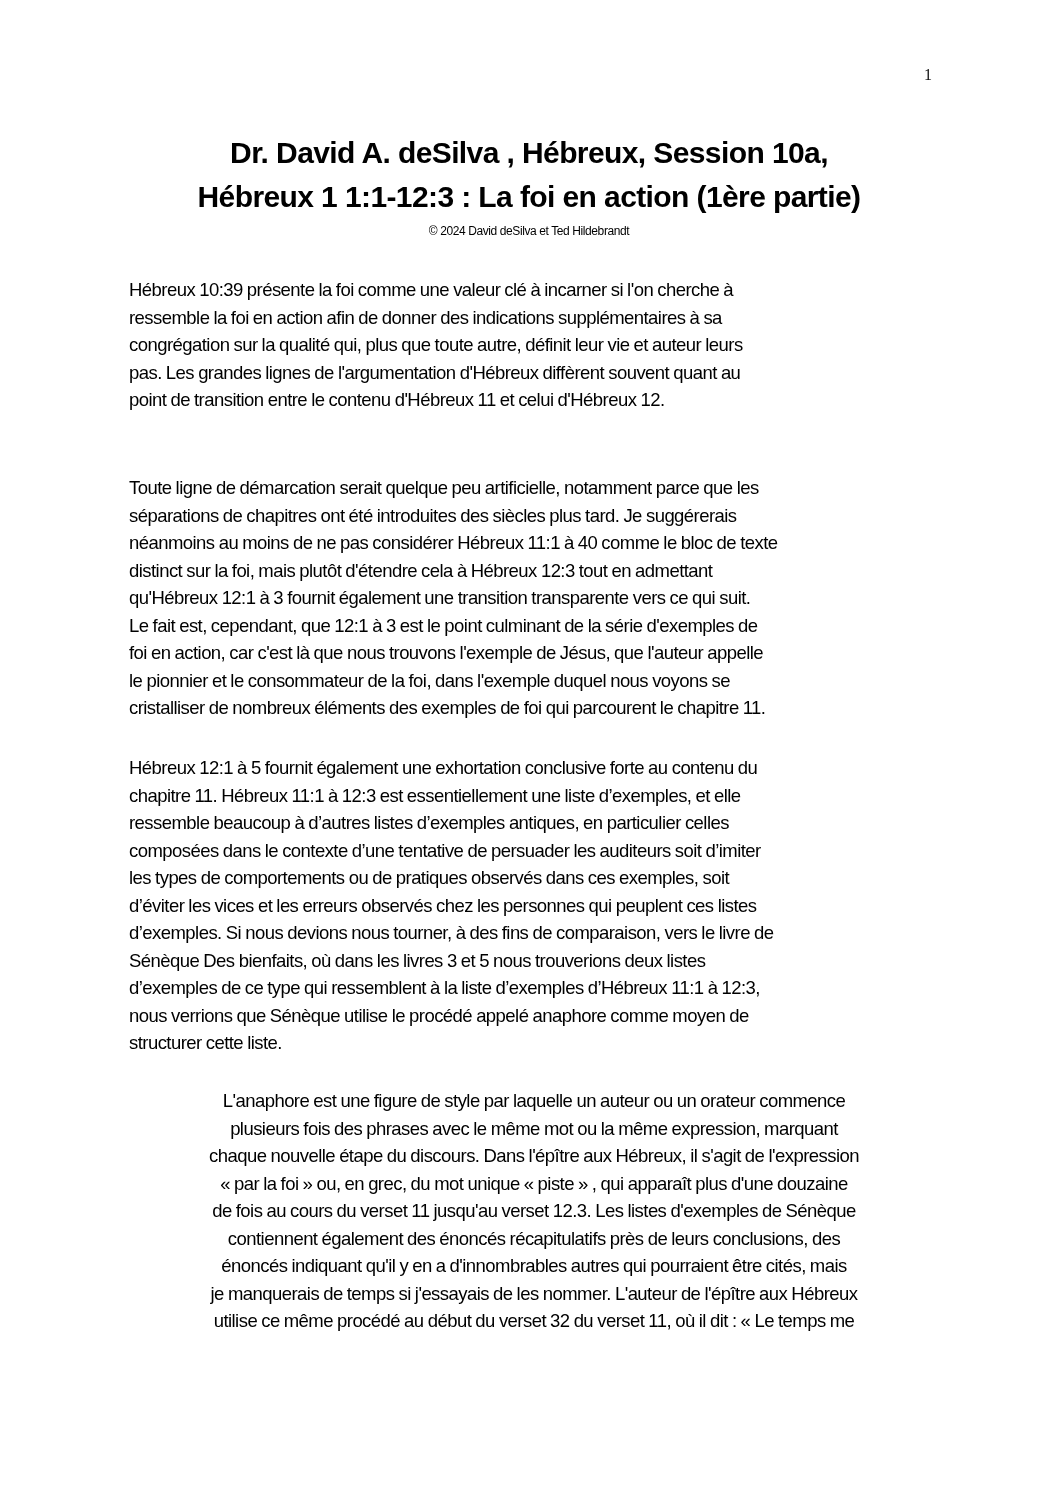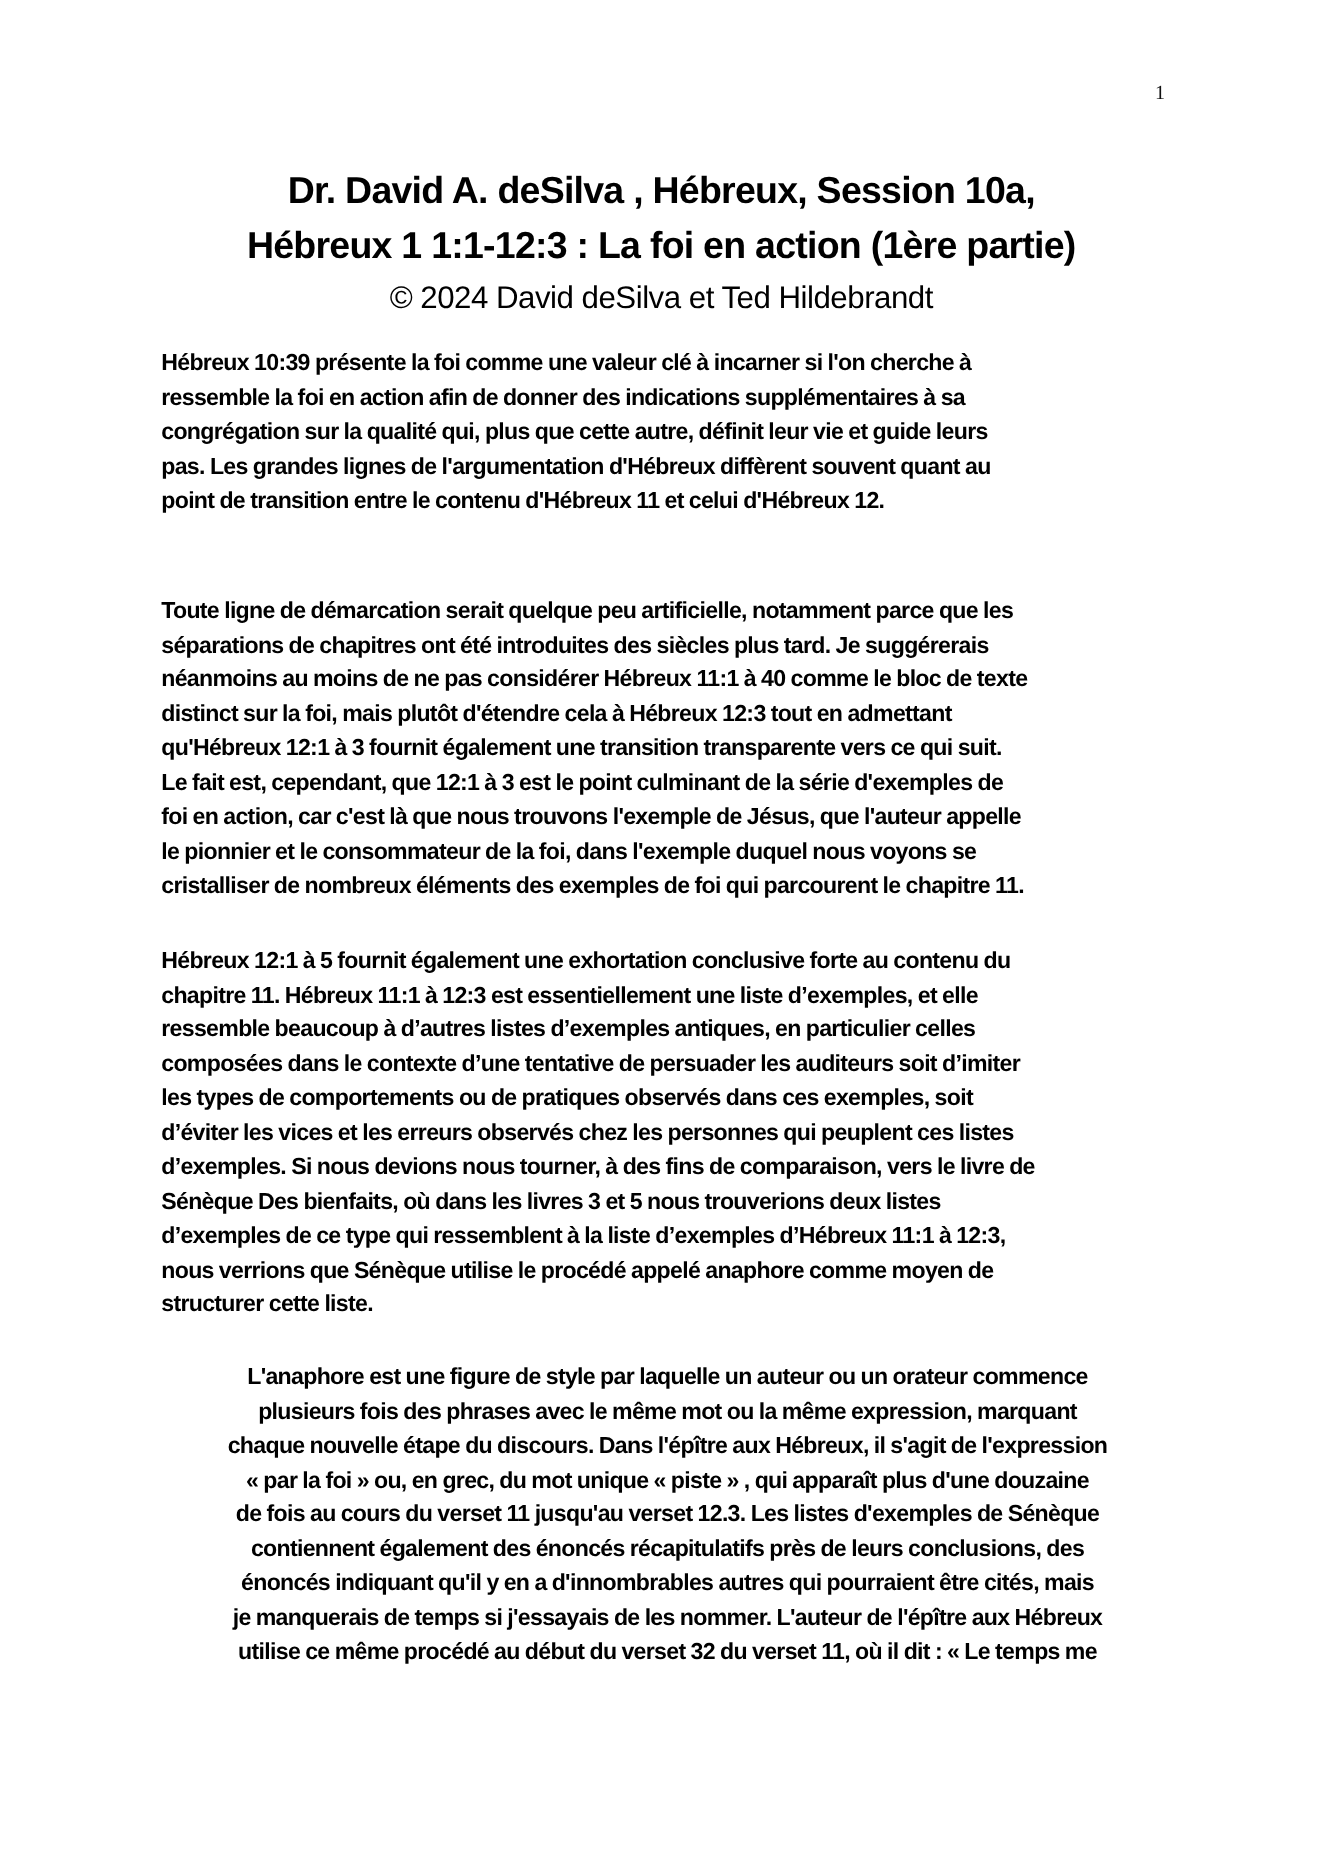--- a/index.html
+++ b/index.html
@@ -11,23 +11,23 @@
   }
   .title {
     position: absolute; left: 0; width: 1058px; text-align: center;
     font-family: "Liberation Sans", sans-serif; font-weight: bold;
     font-size: 30px; letter-spacing: -0.6px; color: #000;
   }
   .title.l1 { top: 136px; }
   .title.l2 { top: 180px; }
   .copyright {
     position: absolute; left: 0; width: 1058px; top: 224px; text-align: center;
-    font-family: "Liberation Sans", sans-serif; font-size: 25px; letter-spacing: -0.4px; color: #000;
+    font-family: "Liberation Sans", sans-serif; font-size: 12px; letter-spacing: -0.4px; color: #000;
   }
-  .para { position: absolute; left: 129px; width: 810px; font-weight: bold; }
+  .para { position: absolute; left: 129px; width: 810px; }
   .line {
     height: 27.5px; line-height: 27.5px; white-space: nowrap;
     font-family: "Liberation Sans", sans-serif; font-size: 18.5px;
     letter-spacing: -0.55px; word-spacing: -0.5px; color: #000;
   }
   .p1 { top: 276px; }
   .p2 { top: 474px; }
   .p3 { top: 754px; }
   .p4 { top: 1087px; text-align: center; }
 </style>
@@ -37,21 +37,21 @@
 <div class="page">
   <div class="page-number">1</div>
 
   <div class="title l1">Dr. David A. deSilva , Hébreux, Session 10a,</div>
   <div class="title l2">Hébreux 1 1:1-12:3 : La foi en action (1ère partie)</div>
   <div class="copyright">© 2024 David deSilva et Ted Hildebrandt</div>
 
   <div class="para p1">
     <div class="line">Hébreux 10:39 présente la foi comme une valeur clé à incarner si l'on cherche à</div>
     <div class="line">ressemble la foi en action afin de donner des indications supplémentaires à sa</div>
-    <div class="line">congrégation sur la qualité qui, plus que cette autre, définit leur vie et guide leurs</div>
+    <div class="line">congrégation sur la qualité qui, plus que toute autre, définit leur vie et auteur leurs</div>
     <div class="line">pas. Les grandes lignes de l'argumentation d'Hébreux diffèrent souvent quant au</div>
     <div class="line">point de transition entre le contenu d'Hébreux 11 et celui d'Hébreux 12.</div>
   </div>
 
   <div class="para p2">
     <div class="line">Toute ligne de démarcation serait quelque peu artificielle, notamment parce que les</div>
     <div class="line">séparations de chapitres ont été introduites des siècles plus tard. Je suggérerais</div>
     <div class="line">néanmoins au moins de ne pas considérer Hébreux 11:1 à 40 comme le bloc de texte</div>
     <div class="line">distinct sur la foi, mais plutôt d'étendre cela à Hébreux 12:3 tout en admettant</div>
     <div class="line">qu'Hébreux 12:1 à 3 fournit également une transition transparente vers ce qui suit.</div>

